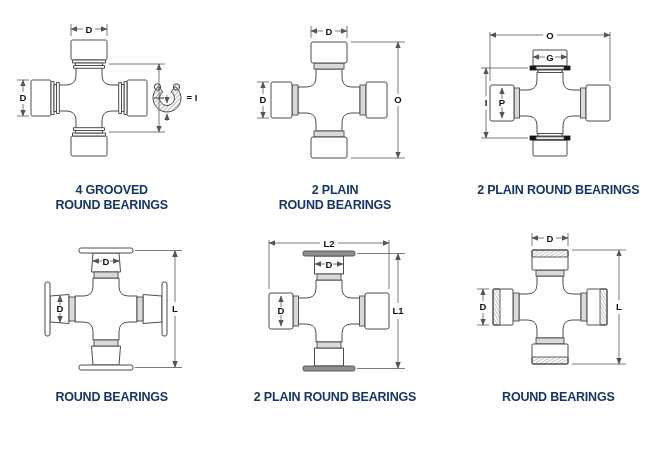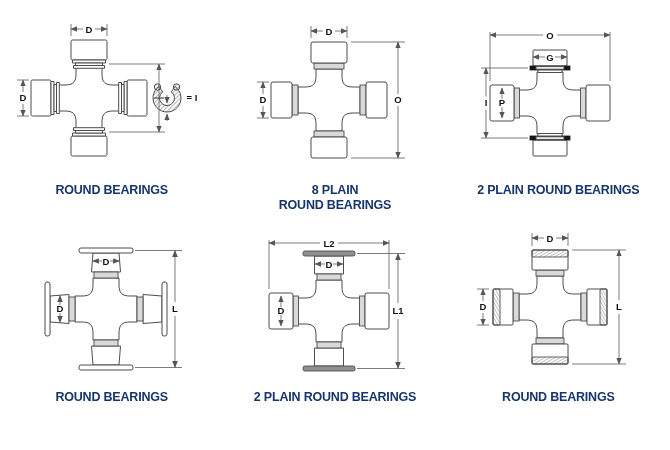--- a/index.html
+++ b/index.html
@@ -116,20 +116,21 @@
           <path class="ring" d="M 8 -11.5 A 14 14 0 1 1 -8 -11.5 L -4.3 -6.1 A 7.5 7.5 0 1 0 4.3 -6.1 Z"></path>
           <circle class="ring" cx="-9.5" cy="-11" r="3.2"></circle>
           <circle class="ring" cx="9.5" cy="-11" r="3.2"></circle>
           <line class="dim" x1="0" y1="-3" x2="0" y2="5" marker-end="url(#arr)"></line>
           <line class="dim" x1="0" y1="23" x2="0" y2="16" marker-end="url(#arr)"></line>
         </g>
         <text class="dl" x="103" y="3.4">= I</text>
       </g>
     </svg>
     <div class="cap-text">
+      <div>4 GROOVED</div>
       <div>ROUND BEARINGS</div>
     </div>
   </div>
 
   <div class="cell row-top">
     <svg class="draw" viewBox="0 0 222 160">
       <g transform="translate(105,80)">
         <use href="#body"></use>
         <use href="#capPlain"></use>
         <use href="#capPlain" transform="rotate(90)"></use>
@@ -152,21 +153,21 @@
         <g>
           <line class="ext" x1="22" y1="-58" x2="76" y2="-58"></line>
           <line class="ext" x1="22" y1="58" x2="76" y2="58"></line>
           <line class="dim" x1="69" y1="-6" x2="69" y2="-58" marker-end="url(#arr)"></line>
           <line class="dim" x1="69" y1="6" x2="69" y2="58" marker-end="url(#arr)"></line>
           <text class="dl" x="69" y="3.2">O</text>
         </g>
       </g>
     </svg>
     <div class="cap-text">
-      <div>8 PLAIN</div>
+      <div>2 PLAIN</div>
       <div>ROUND BEARINGS</div>
     </div>
   </div>
 
   <div class="cell row-top">
     <svg class="draw" viewBox="0 0 222 160">
       <g transform="translate(103,83)">
         <use href="#body"></use>
         <use href="#capRing"></use>
         <use href="#capRing" transform="rotate(180)"></use>

